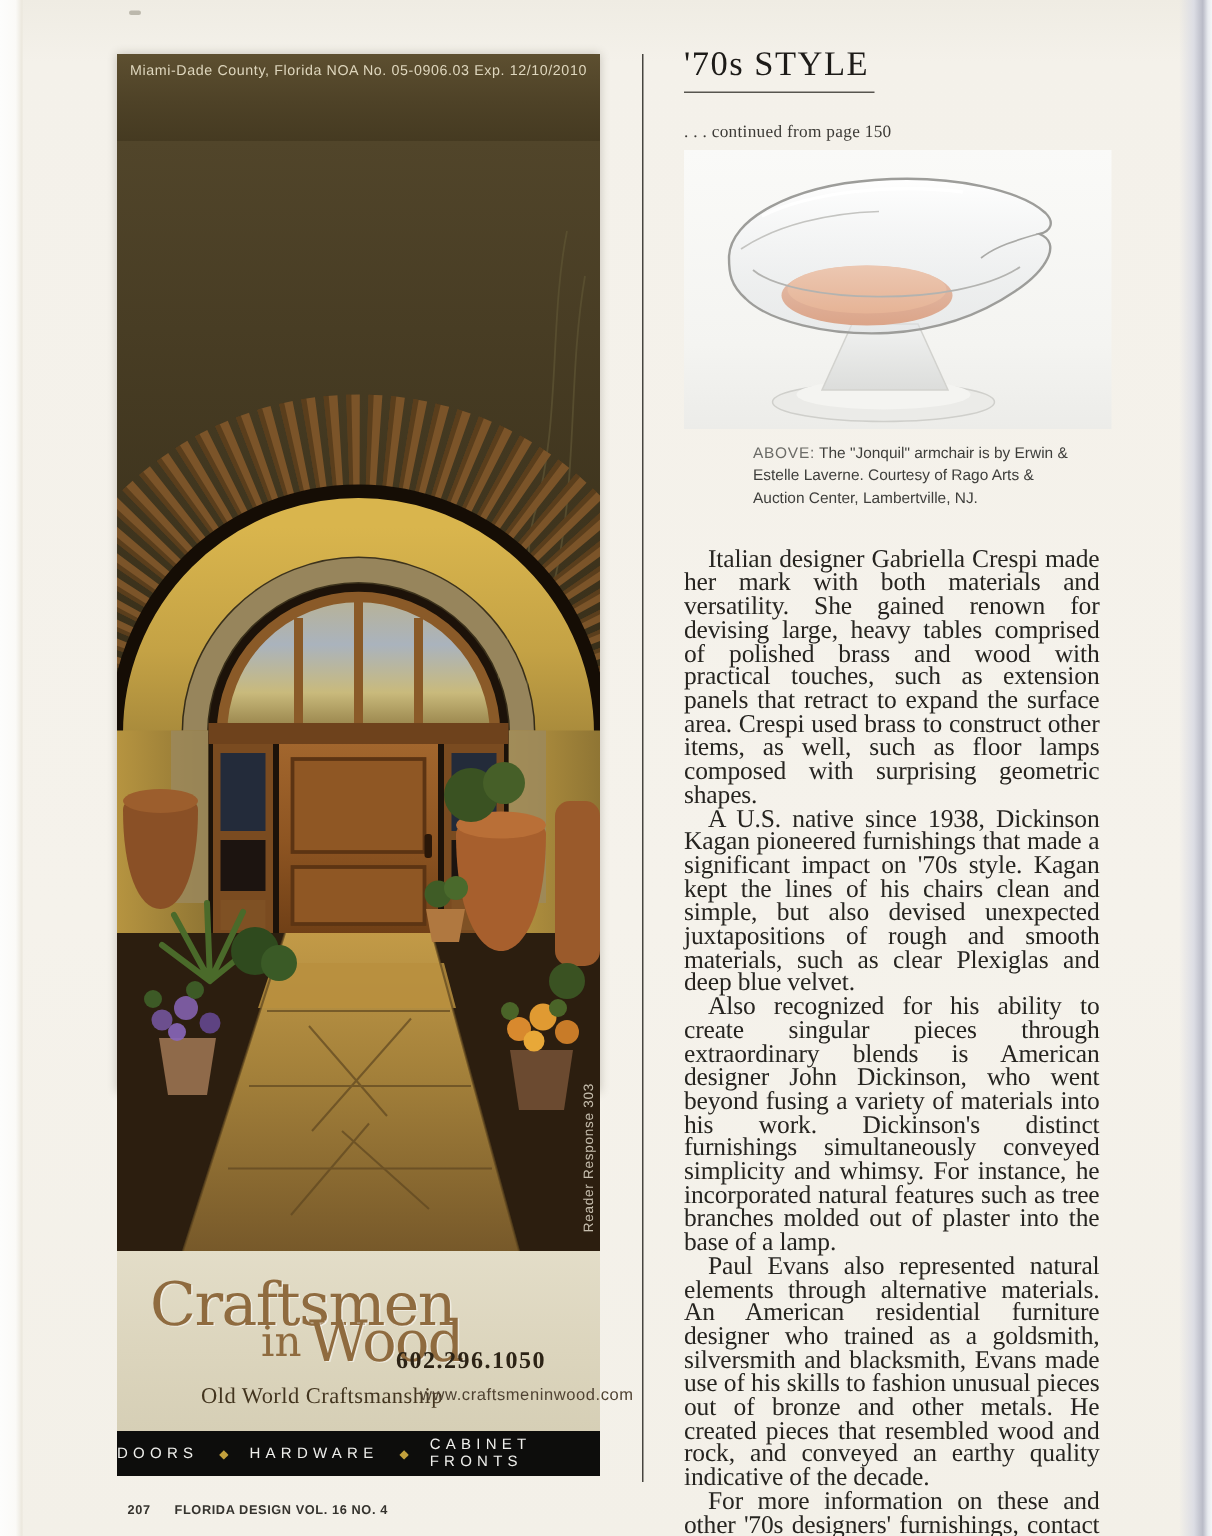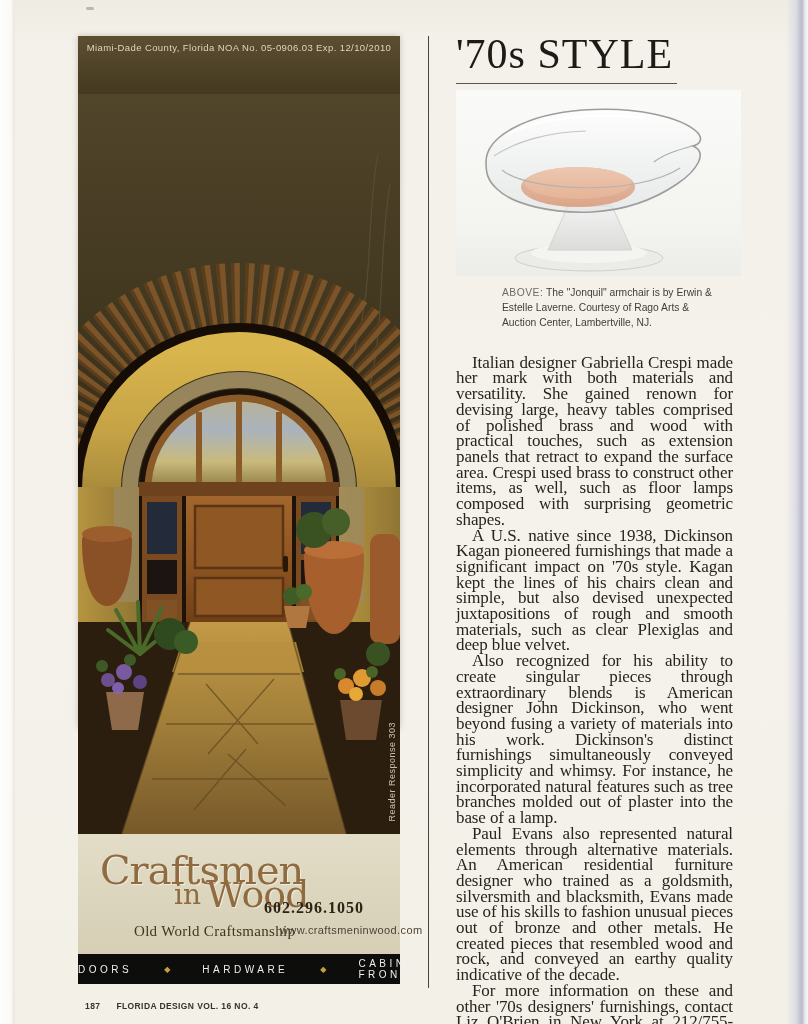--- a/index.html
+++ b/index.html
@@ -48,31 +48,31 @@
   .logo-line3{position:absolute;left:128px;top:38px;font-family:"DejaVu Serif",serif;
     font-size:38px;letter-spacing:-1px;color:#8f6b3f;text-shadow:1px 1px 0 rgba(255,255,255,.5);text-align:right;}
   .ad-tagline{position:absolute;left:56px;top:89px;font-family:"Liberation Serif",serif;
     font-size:15px;color:#43351f;letter-spacing:.3px;}
   .ad-phone{position:absolute;left:186px;top:65px;font-family:"Liberation Serif",serif;
     font-size:16px;font-weight:bold;color:#2c2315;letter-spacing:1px;}
   .ad-website{position:absolute;left:186px;top:90px;font-family:"Liberation Sans",sans-serif;
     font-size:11px;color:#4f4232;letter-spacing:.4px;margin-left:16px;}
   .ad-footer{
     height:30px;background:#0d0d0c;display:flex;align-items:center;justify-content:flex-start;
-    gap:32px;font-family:"Liberation Sans",sans-serif;font-size:10px;letter-spacing:3.5px;
+    gap:14px;font-family:"Liberation Sans",sans-serif;font-size:10px;letter-spacing:3.5px;
     color:#efefec;
   }
   .ad-footer .diamond{color:#c2a03c;font-size:8px;letter-spacing:0;}
 
   
   .divider{position:absolute;left:428px;top:36px;width:1px;height:952px;background:#46443f;}
   .article{position:absolute;left:456px;top:30px;width:277px;color:#26241f;}
   .article h1{
     margin:0;font-family:"Liberation Serif",serif;font-weight:normal;
-    font-size:42px;letter-spacing:1px;color:#1d1b18;
+    font-size:23px;letter-spacing:1px;color:#1d1b18;
     display:inline-block;border-bottom:1.5px solid #57554f;padding:0 4px 5px 0;
   }
   .continued{margin-top:20px;font-size:11.5px;color:#3c3a36;letter-spacing:.2px;}
   .figure{
     margin-top:6px;width:285px;height:186px;
     background:linear-gradient(180deg,#fafaf8 0%,#f4f4f1 70%,#ecece9 100%);
   }
   .figcaption{
     margin:10px 0 0 46px;width:214px;
     font-family:"Liberation Sans",sans-serif;font-size:10.3px;line-height:1.45;
@@ -267,20 +267,21 @@
       <span>HARDWARE</span>
       <span class="diamond">◆</span>
       <span>CABINET FRONTS</span>
     </div>
   </div>
 
   <div class="divider"></div>
 
   <div class="article">
     <h1>'70s STYLE</h1>
+    <div class="continued">. . . continued from page 150</div>
 
     <div class="figure">
       <svg width="285" height="186" viewBox="0 0 285 186">
         <defs>
           <linearGradient id="shellGrad" x1="0" y1="0" x2="0" y2="1">
             <stop offset="0" stop-color="#ffffff" stop-opacity=".9"></stop>
             <stop offset="1" stop-color="#dfe2e4" stop-opacity=".55"></stop>
           </linearGradient>
           <linearGradient id="stemGrad" x1="0" y1="0" x2="0" y2="1">
             <stop offset="0" stop-color="#f1f2f1"></stop>
@@ -312,18 +313,18 @@
       <p>Italian designer Gabriella Crespi made her mark with both materials and versatility. She gained renown for devising large, heavy tables comprised of polished brass and wood with practical touches, such as extension panels that retract to expand the surface area. Crespi used brass to construct other items, as well, such as floor lamps composed with surprising geometric shapes.</p>
       <p>A U.S. native since 1938, Dickinson Kagan pioneered furnishings that made a significant impact on '70s style. Kagan kept the lines of his chairs clean and simple, but also devised unexpected juxtapositions of rough and smooth materials, such as clear Plexiglas and deep blue velvet.</p>
       <p>Also recognized for his ability to create singular pieces through extraordinary blends is American designer John Dickinson, who went beyond fusing a variety of materials into his work. Dickinson's distinct furnishings simultaneously conveyed simplicity and whimsy. For instance, he incorporated natural features such as tree branches molded out of plaster into the base of a lamp.</p>
       <p>Paul Evans also represented natural elements through alternative materials. An American residential furniture designer who trained as a goldsmith, silversmith and blacksmith, Evans made use of his skills to fashion unusual pieces out of bronze and other metals. He created pieces that resembled wood and rock, and conveyed an earthy quality indicative of the decade.</p>
       <p>For more information on these and other '70s designers' furnishings, contact Liz O'Brien in New York at 212/755-3800 or visit www.lizobrien.com; Rago Arts &amp; Auction Center in Lambertville, N.J. at 609/397-9374 or visit www.ragoarts.com; or WrightNow in Chicago at 312/563-0020 or visit the website, www.wright20.com. ◆</p>
     </div>
     <hr class="end-rule">
   </div>
 
   <div class="page-footer">
-    <span>187</span>
+    <span>207</span>
     <span>FLORIDA DESIGN VOL. 16 NO. 4</span>
   </div>
 
   <div class="right-edge"></div>
 </div>
 
 </body></html>

